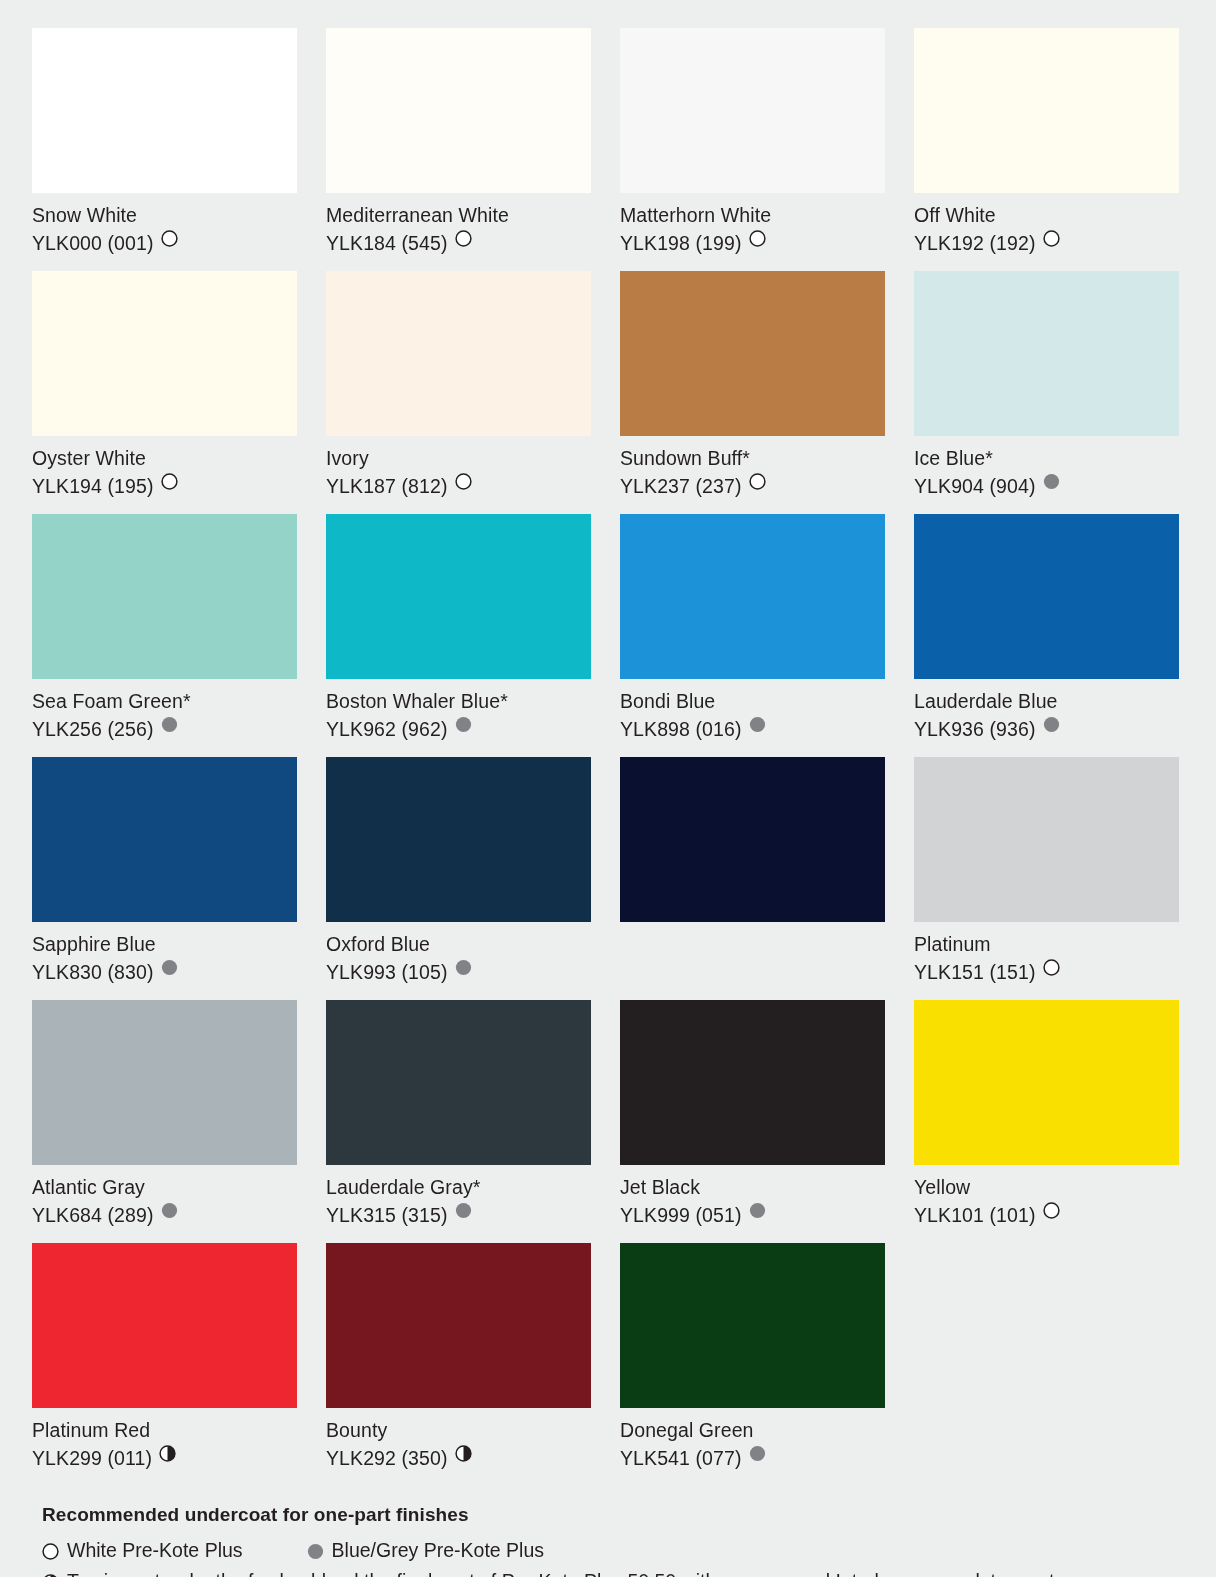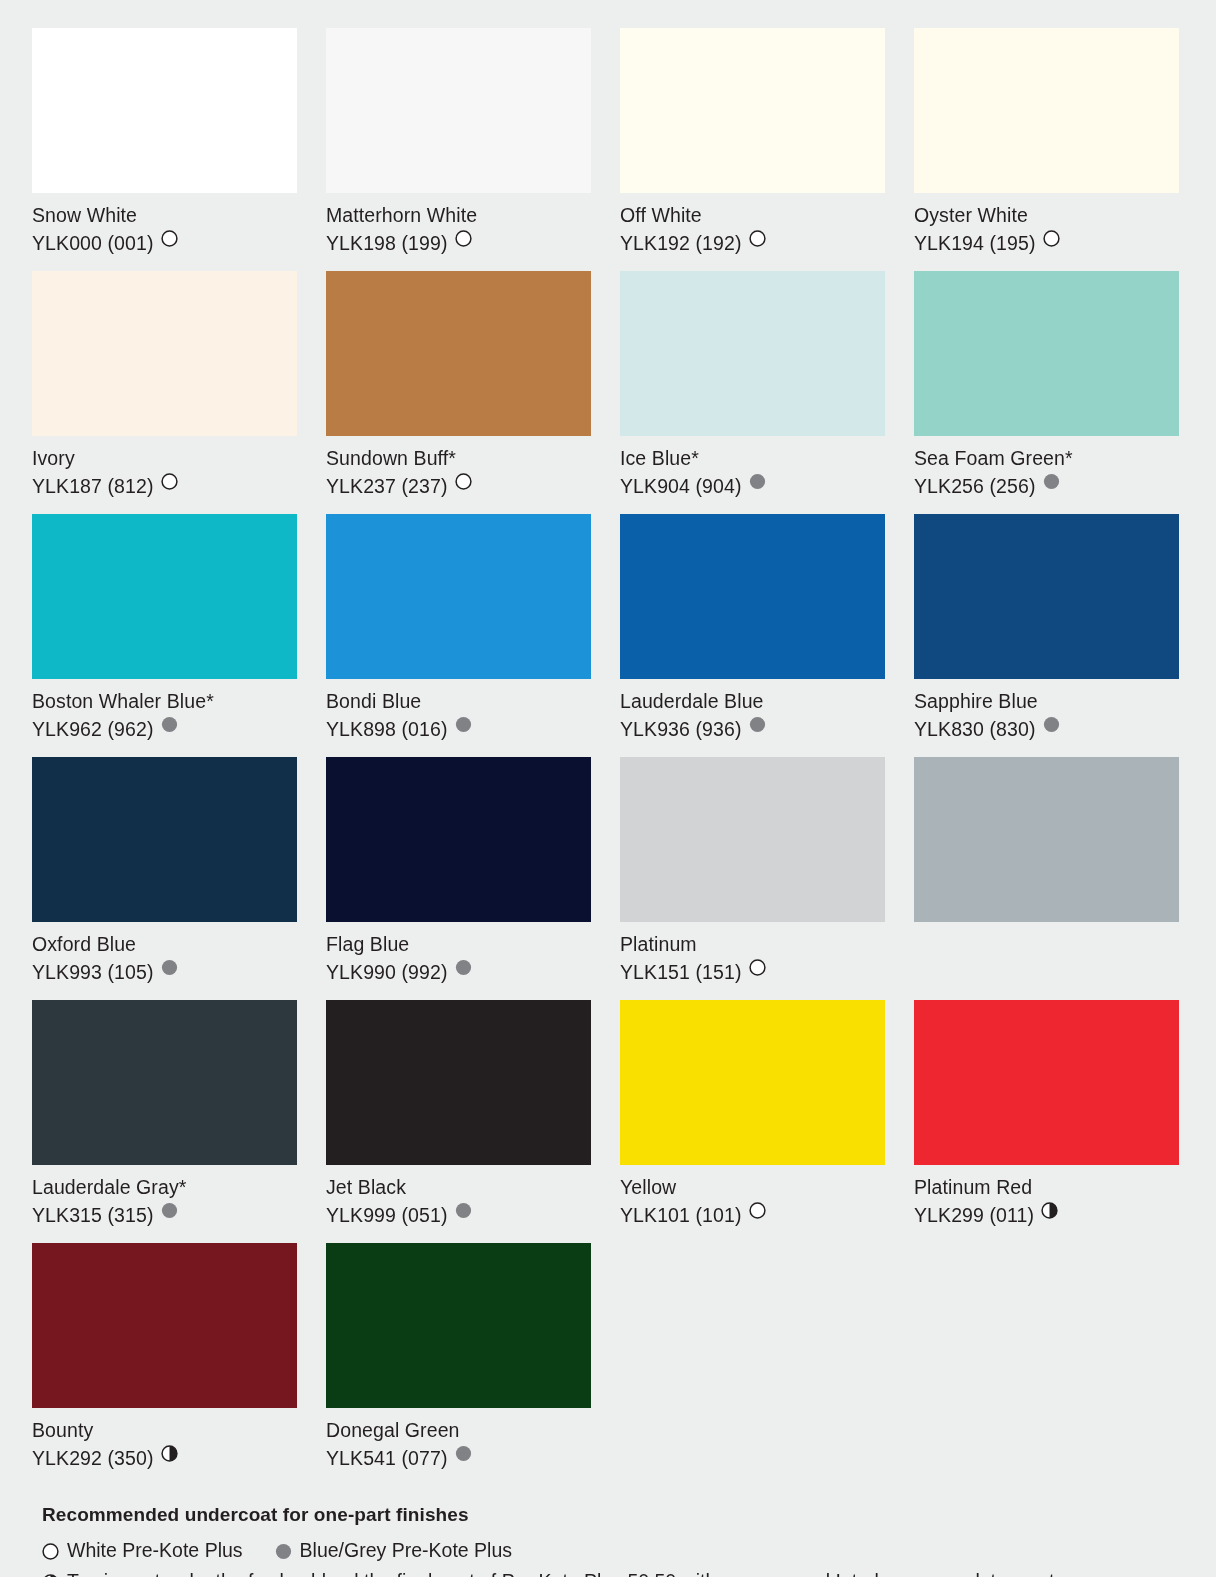--- a/index.html
+++ b/index.html
@@ -58,20 +58,21 @@
     padding-left: 10px;
     margin-bottom: 5px;
   }
   .legend-row {
     display: flex;
     align-items: center;
     font-size: 19.5px;
     line-height: 30px;
     padding-left: 10px;
     white-space: nowrap;
+    gap: 32px;
   }
   .legend-row .litem { display: flex; align-items: center; gap: 8px; }
   .legend-row .litem + .litem { margin-left: 32px; }
   .legend-note {
     display: flex;
     align-items: center;
     gap: 8px;
     font-size: 19.5px;
     line-height: 32px;
     padding-left: 10px;
@@ -92,20 +93,34 @@
             <span>YLK000 (001)</span>
             <span class="uc">
               <svg width="17" height="17" viewBox="0 0 17 17">
                 <circle cx="8.5" cy="8.5" r="7.4" fill="#ffffff" stroke="#231f20" stroke-width="1.5"></circle>
               </svg>
             </span>
           </div>
         </div>
       </div>
       <div class="cell">
+        <div class="swatch" style="background: rgb(254, 253, 247);"></div>
+        <div class="labels">
+          <div class="cname">Mediterranean White</div>
+          <div class="ccode">
+            <span>YLK184 (545)</span>
+            <span class="uc">
+              <svg width="17" height="17" viewBox="0 0 17 17">
+                <circle cx="8.5" cy="8.5" r="7.4" fill="#ffffff" stroke="#231f20" stroke-width="1.5"></circle>
+              </svg>
+            </span>
+          </div>
+        </div>
+      </div>
+      <div class="cell">
         <div class="swatch" style="background: rgb(247, 247, 247);"></div>
         <div class="labels">
           <div class="cname">Matterhorn White</div>
           <div class="ccode">
             <span>YLK198 (199)</span>
             <span class="uc">
               <svg width="17" height="17" viewBox="0 0 17 17">
                 <circle cx="8.5" cy="8.5" r="7.4" fill="#ffffff" stroke="#231f20" stroke-width="1.5"></circle>
               </svg>
             </span>
@@ -261,48 +276,48 @@
             <span class="uc">
               <svg width="17" height="17" viewBox="0 0 17 17">
                 <circle cx="8.5" cy="8.5" r="7.6" fill="#808285"></circle>
               </svg>
             </span>
           </div>
         </div>
       </div>
       <div class="cell">
         <div class="swatch" style="background: rgb(10, 16, 48);"></div>
-        <div class="labels">
-          <div class="cname">Flag Blue</div>
-          <div class="ccode">
-            <span>YLK990 (992)</span>
-            <span class="uc">
-              <svg width="17" height="17" viewBox="0 0 17 17">
-                <circle cx="8.5" cy="8.5" r="7.6" fill="#808285"></circle>
-              </svg>
-            </span>
-          </div>
-        </div>
       </div>
       <div class="cell">
         <div class="swatch" style="background: rgb(210, 211, 213);"></div>
         <div class="labels">
           <div class="cname">Platinum</div>
           <div class="ccode">
             <span>YLK151 (151)</span>
             <span class="uc">
               <svg width="17" height="17" viewBox="0 0 17 17">
                 <circle cx="8.5" cy="8.5" r="7.4" fill="#ffffff" stroke="#231f20" stroke-width="1.5"></circle>
               </svg>
             </span>
           </div>
         </div>
       </div>
       <div class="cell">
         <div class="swatch" style="background: rgb(170, 179, 183);"></div>
+        <div class="labels">
+          <div class="cname">Atlantic Gray</div>
+          <div class="ccode">
+            <span>YLK684 (289)</span>
+            <span class="uc">
+              <svg width="17" height="17" viewBox="0 0 17 17">
+                <circle cx="8.5" cy="8.5" r="7.6" fill="#808285"></circle>
+              </svg>
+            </span>
+          </div>
+        </div>
       </div>
       <div class="cell">
         <div class="swatch" style="background: rgb(44, 56, 61);"></div>
         <div class="labels">
           <div class="cname">Lauderdale Gray*</div>
           <div class="ccode">
             <span>YLK315 (315)</span>
             <span class="uc">
               <svg width="17" height="17" viewBox="0 0 17 17">
                 <circle cx="8.5" cy="8.5" r="7.6" fill="#808285"></circle>

